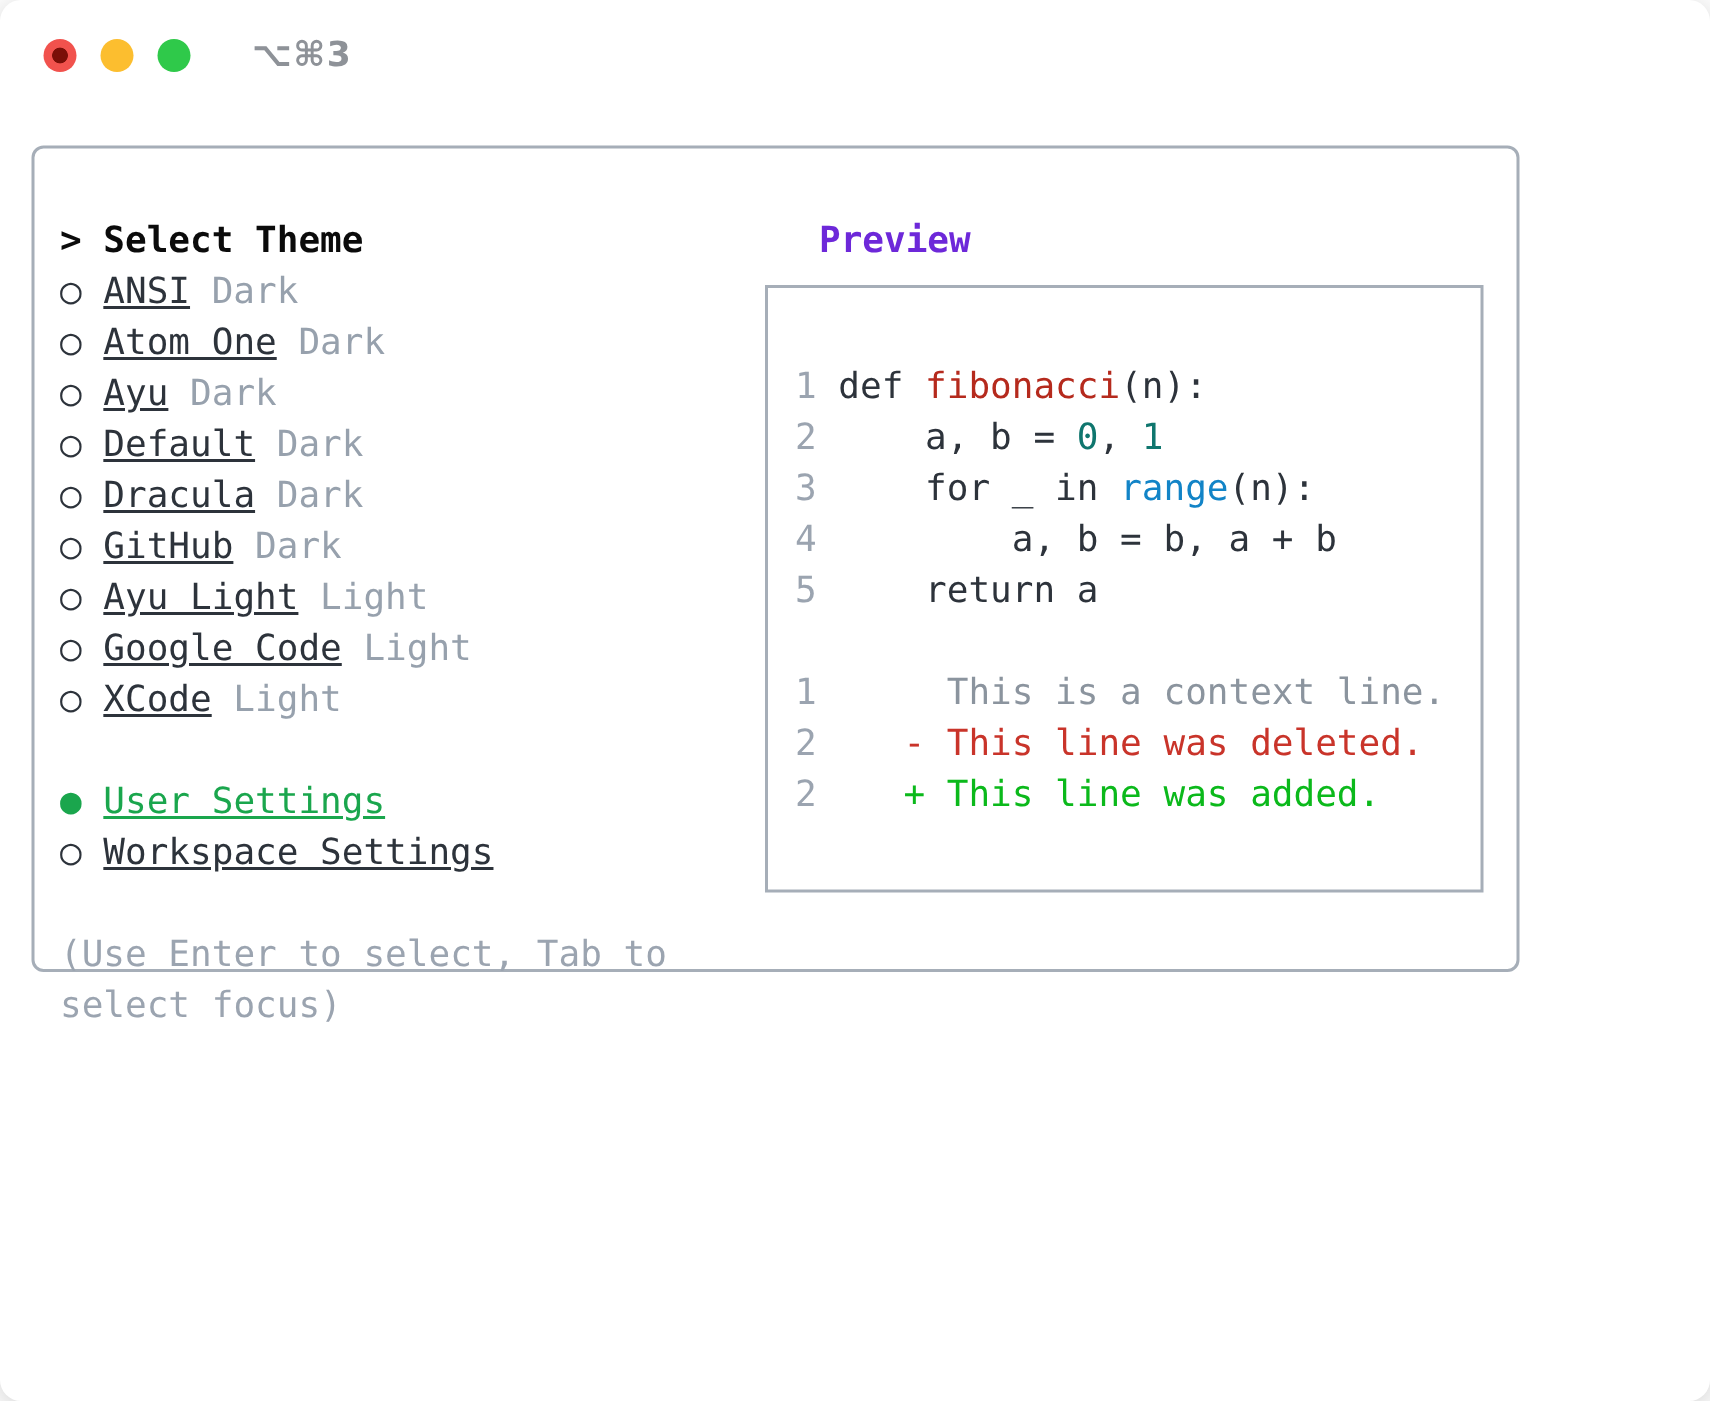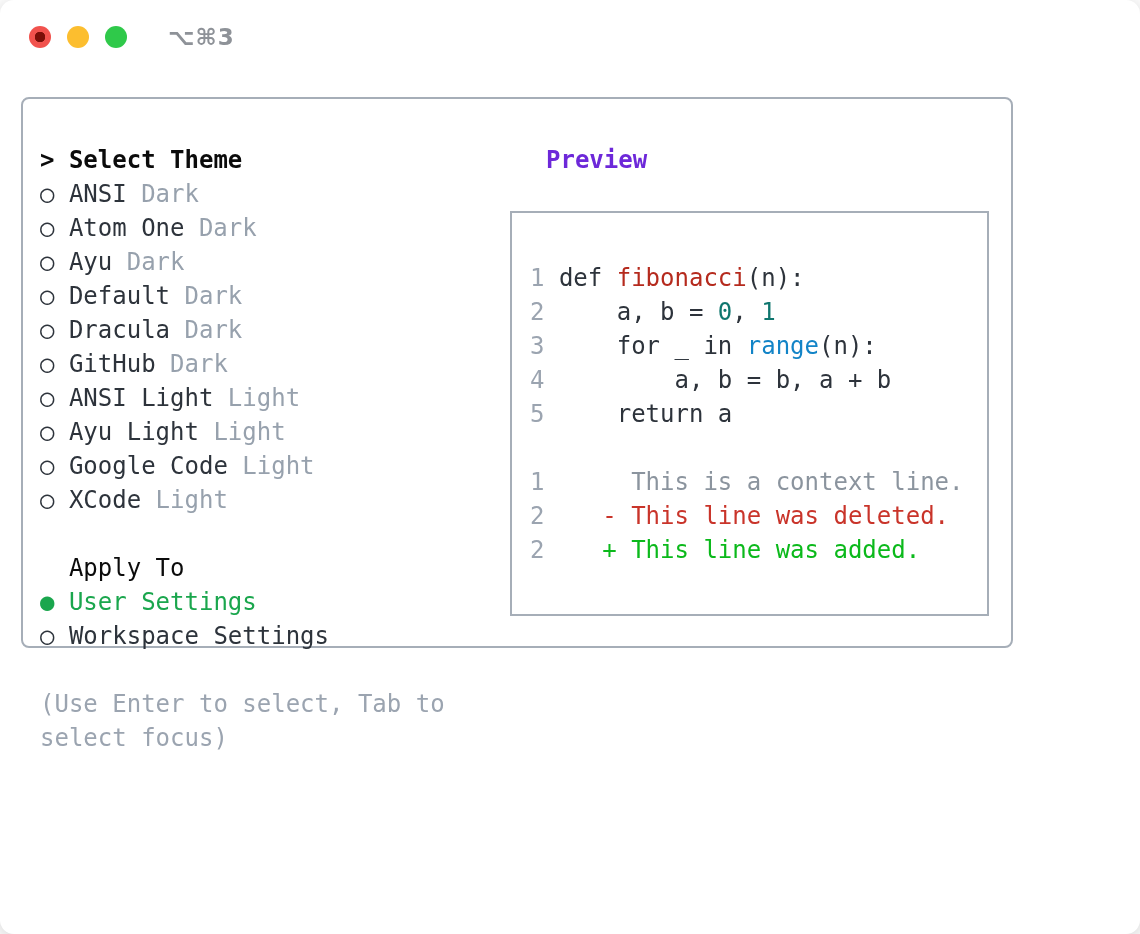--- a/index.html
+++ b/index.html
@@ -33,32 +33,32 @@
     border: 2px solid var(--panel_border); border-radius: 8px; background: #fff;
   }
 
   .row { white-space: pre; font-size: 24px; line-height: 34px; height: 34px; }
   .spacer { height: 34px; }
 
   
   .left-col { position: absolute; left: 17px; top: 44px; }
   .bullet { display: inline-block; width: 2ch; }
   .hdr { font-weight: bold; color: #0b0b0b; }
-  .name { color: var(--text_dark); }
+  .name { color: var(--text_dark); text-decoration: underline; }
   .tag { color: var(--tag_gray); margin-left: 1ch; }
   .apply-hdr { color: #0b0b0b; padding-left: 2ch; }
   .hint { color: var(--hint_gray); }
 
   
   .preview-title {
     position: absolute; left: 479px; top: 44px;
     font-size: 24px; line-height: 34px; font-weight: bold; color: #6d28d9; margin-left: 44px;
   }
   .preview-box {
-    position: absolute; left: 487px; top: 112px; width: 479px; height: 405px;
+    position: absolute; left: 487px; top: 91px; width: 479px; height: 405px;
     border: 2px solid var(--panel_border); background: #fff;
     padding: 48px 0 0 18px; overflow: hidden;
   }
   .lineno { color: var(--line_number); }
 </style>
 </head>
 <body>
 
 <div class="window">
 
@@ -76,29 +76,27 @@
     <div class="left-col">
       <div class="row hdr"><span class="bullet">&gt;</span><span>Select Theme</span></div>
 
       <div id="theme-list">
           <div class="row"><span class="bullet" style="color: rgb(45, 51, 59);">○</span><span class="name">ANSI</span><span class="tag">Dark</span></div>
           <div class="row"><span class="bullet" style="color: rgb(45, 51, 59);">○</span><span class="name">Atom One</span><span class="tag">Dark</span></div>
           <div class="row"><span class="bullet" style="color: rgb(45, 51, 59);">○</span><span class="name">Ayu</span><span class="tag">Dark</span></div>
           <div class="row"><span class="bullet" style="color: rgb(45, 51, 59);">○</span><span class="name">Default</span><span class="tag">Dark</span></div>
           <div class="row"><span class="bullet" style="color: rgb(45, 51, 59);">○</span><span class="name">Dracula</span><span class="tag">Dark</span></div>
           <div class="row"><span class="bullet" style="color: rgb(45, 51, 59);">○</span><span class="name">GitHub</span><span class="tag">Dark</span></div>
-          <div class="row"><span class="bullet" style="color: rgb(45, 51, 59);">○</span><span class="name">ANSI Light</span><span class="tag">Light</span></div>
           <div class="row"><span class="bullet" style="color: rgb(45, 51, 59);">○</span><span class="name">Ayu Light</span><span class="tag">Light</span></div>
           <div class="row"><span class="bullet" style="color: rgb(45, 51, 59);">○</span><span class="name">Google Code</span><span class="tag">Light</span></div>
           <div class="row"><span class="bullet" style="color: rgb(45, 51, 59);">○</span><span class="name">XCode</span><span class="tag">Light</span></div>
         </div>
 
       <div class="spacer"></div>
 
-      <div class="row apply-hdr">Apply To</div>
 
       <div id="apply-list">
           <div class="row"><span class="bullet" style="color: rgb(26, 166, 77);">●</span><span class="name" style="color: rgb(26, 166, 77);">User Settings</span></div>
           <div class="row"><span class="bullet" style="color: rgb(45, 51, 59);">○</span><span class="name">Workspace Settings</span></div>
         </div>
 
       <div class="spacer"></div>
 
       <div class="row hint">(Use Enter to select, Tab to</div>
       <div class="row hint">select focus)</div>

